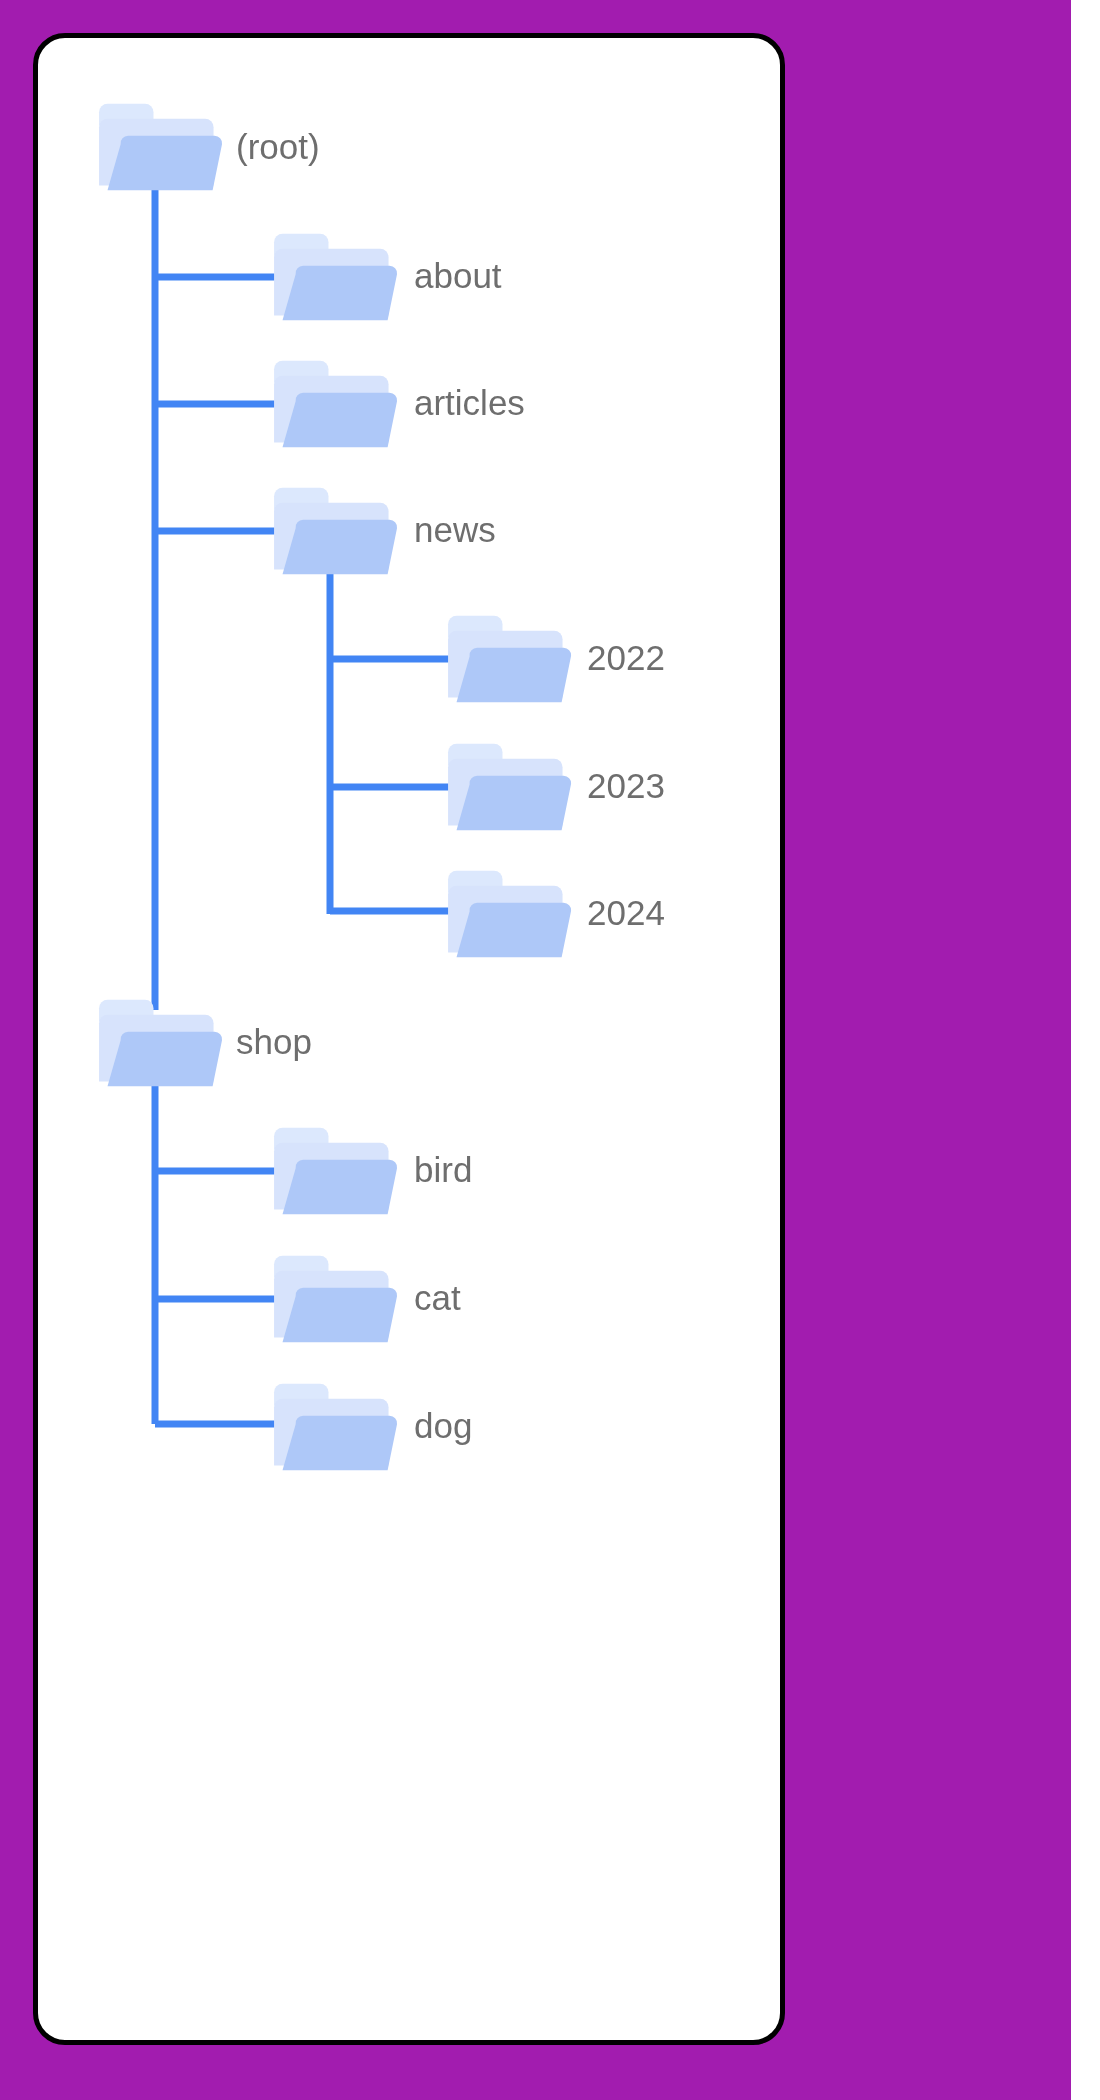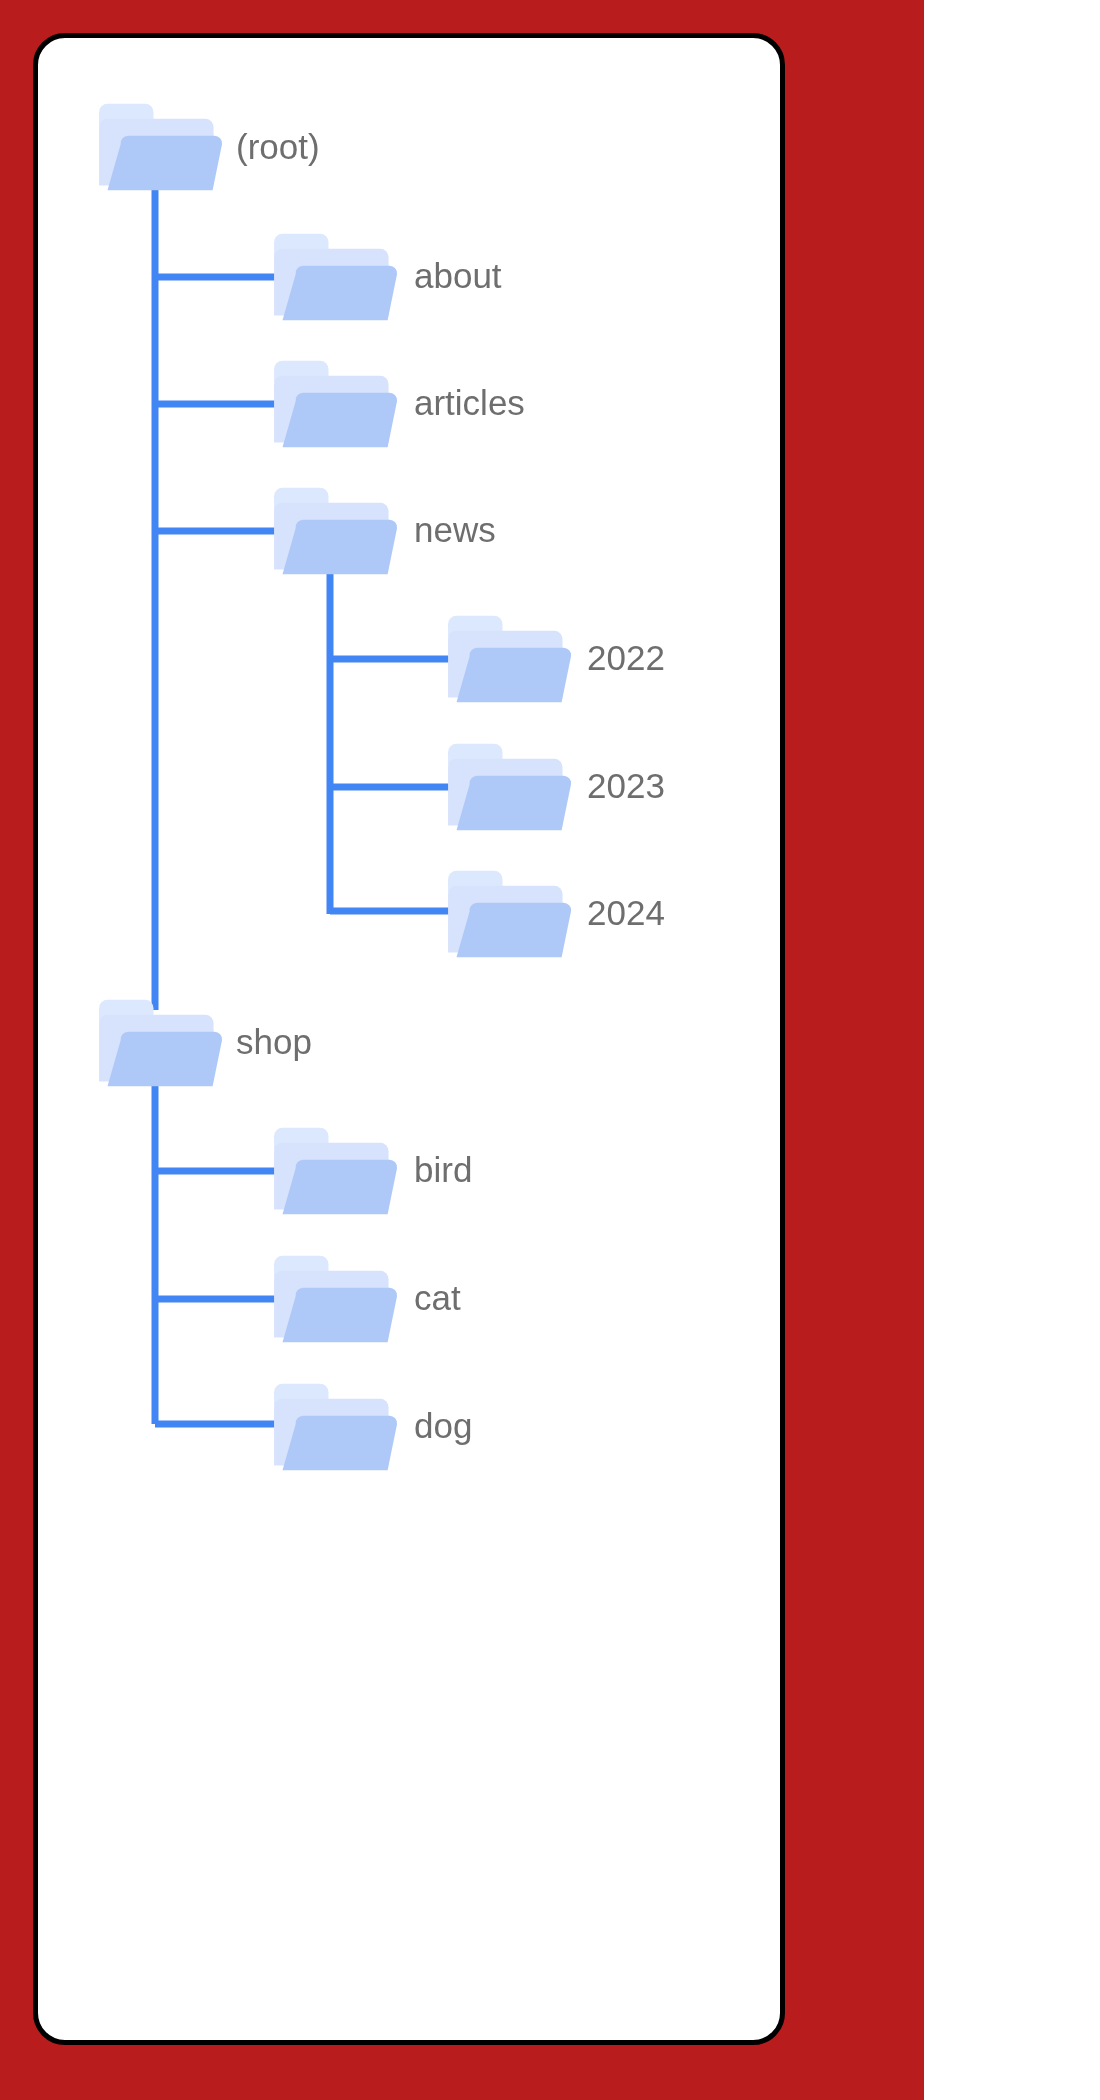--- a/index.html
+++ b/index.html
@@ -3,21 +3,21 @@
 <meta charset="utf-8">
 <title>Folder Tree</title>
 <style>
   html,body{margin:0;padding:0;background:#ffffff;}
   body{
     width:1100px;height:2100px;
     font-family:"Liberation Sans", sans-serif;
     -webkit-font-smoothing:antialiased;
     overflow:hidden;
   }
-  #stage{position:relative;width:924px;height:2100px;background:#b91c1c;}
+  #stage{position:relative;width:1071px;height:2100px;background:#a21caf;}
 
   
   #card{
     position:absolute;
     left:33px; top:33px;
     width:752px; height:2012px;
     border:5px solid #000000;
     border-radius:32px;
     background:#ffffff;
     box-sizing:border-box;

